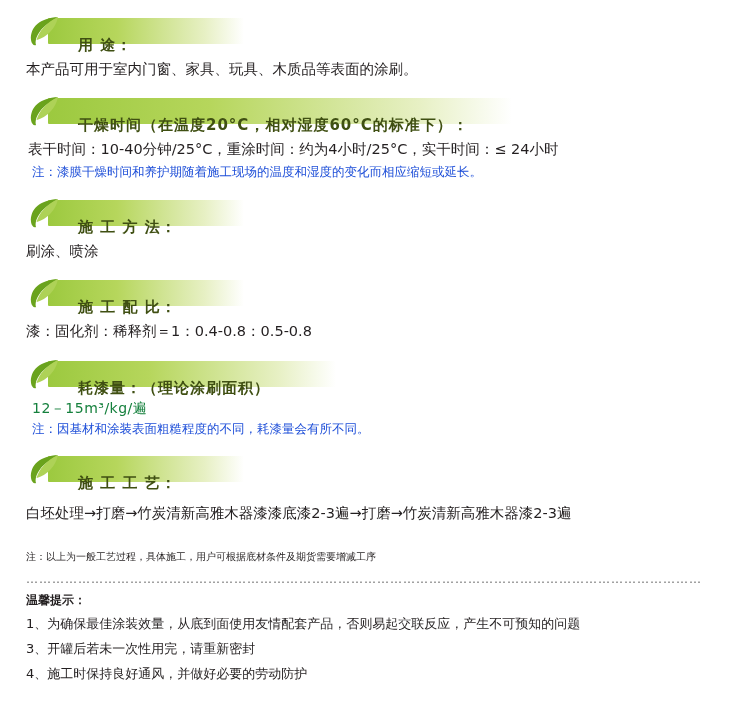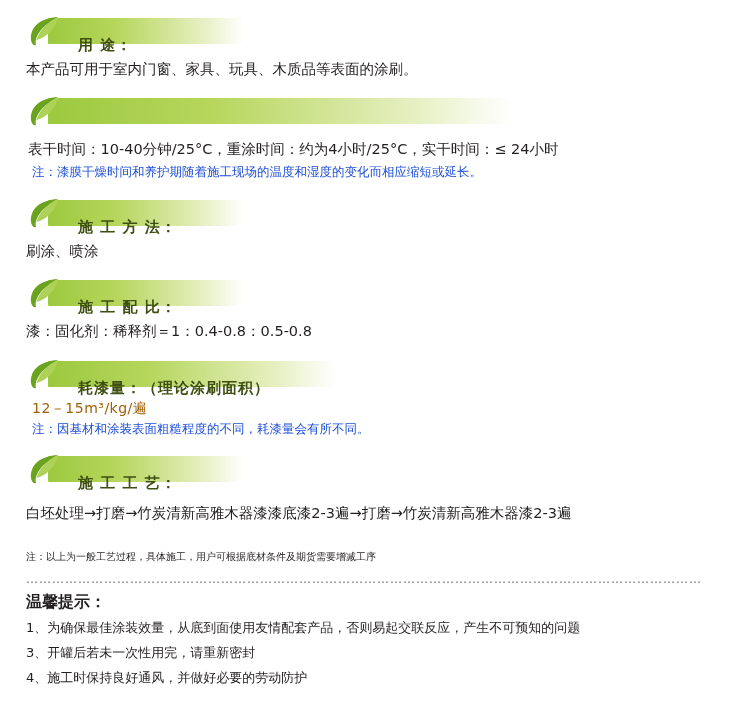--- a/index.html
+++ b/index.html
@@ -68,36 +68,36 @@
 
   .note-line {
     font-size: 12.5px;
     color: #1d4ed8;
     line-height: 1.5;
     margin: 2px 0 0 14px;
   }
 
   .mono-line {
     font-size: 14px;
-    color: #a16207;
+    color: #15803d;
     margin: 9px 0 0 14px;
     letter-spacing: 0.5px;
   }
 
   .dotted {
     margin: 8px 0 0 8px;
     font-size: 12px;
     color: #6f6f6f;
     letter-spacing: 1px;
     white-space: nowrap;
     overflow: hidden;
   }
 
   .tips-title {
-    font-size: 16px;
+    font-size: 12px;
     font-weight: bold;
     margin: 6px 0 2px 8px;
     color: #231f20;
   }
   .tip-item {
     font-size: 13px;
     margin: 6px 0 0 8px;
     color: #231f20;
     line-height: 1.45;
   }
@@ -120,20 +120,21 @@
   <div class="body-line">本产品可用于室内门窗、家具、玩具、木质品等表面的涂刷。</div>
 
   <div class="sec-head">
     <div class="bar" style="width:464px"></div>
     <span class="leaf">
       <svg width="34" height="34" viewBox="0 0 34 34">
         <path d="M30 3 C12 4 2 13 3 26 C3.5 30 6 32 8 31 C6.5 25 10 14 30 3 Z" fill="#6aa31d"></path>
         <path d="M30 3 C18 9 11 17 8.5 26 C14 25 27 18 30 3 Z" fill="#aed257"></path>
       </svg>
     </span>
+    <span class="htext">干燥时间（在温度20°C，相对湿度60°C的标准下）：</span>
   </div>
   <div class="body-line indent">表干时间：10-40分钟/25°C，重涂时间：约为4小时/25°C，实干时间：≤ 24小时</div>
   <div class="note-line">注：漆膜干燥时间和养护期随着施工现场的温度和湿度的变化而相应缩短或延长。</div>
 
   <div class="sec-head">
     <div class="bar" style="width:196px"></div>
     <span class="leaf">
       <svg width="34" height="34" viewBox="0 0 34 34">
         <path d="M30 3 C12 4 2 13 3 26 C3.5 30 6 32 8 31 C6.5 25 10 14 30 3 Z" fill="#6aa31d"></path>
         <path d="M30 3 C18 9 11 17 8.5 26 C14 25 27 18 30 3 Z" fill="#aed257"></path>

